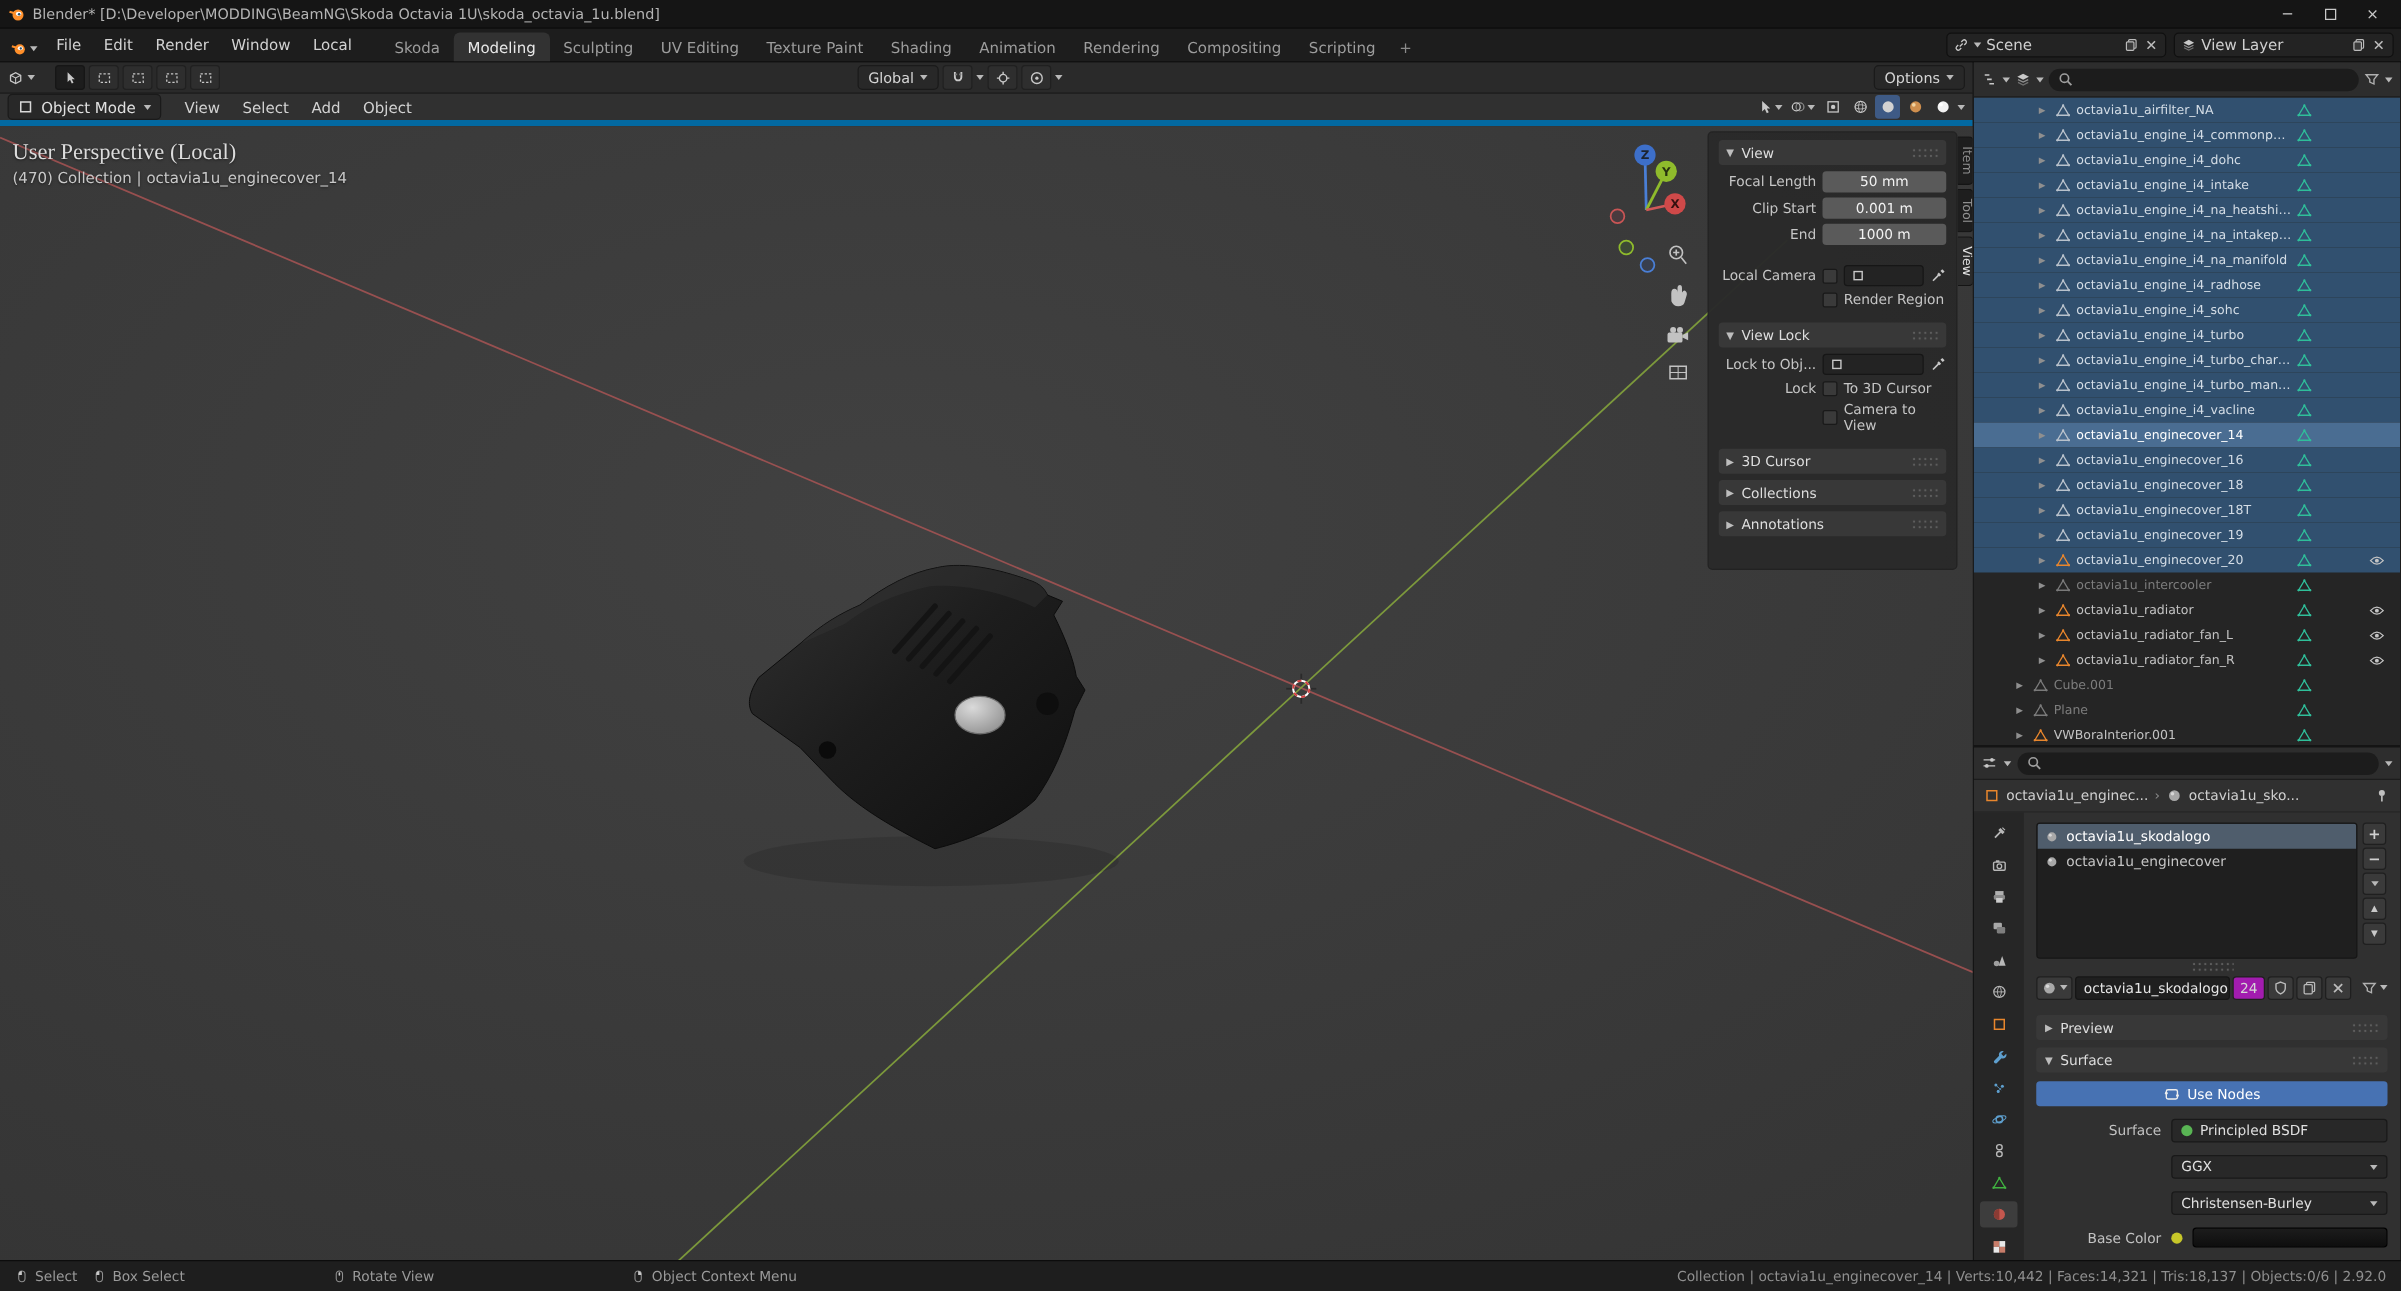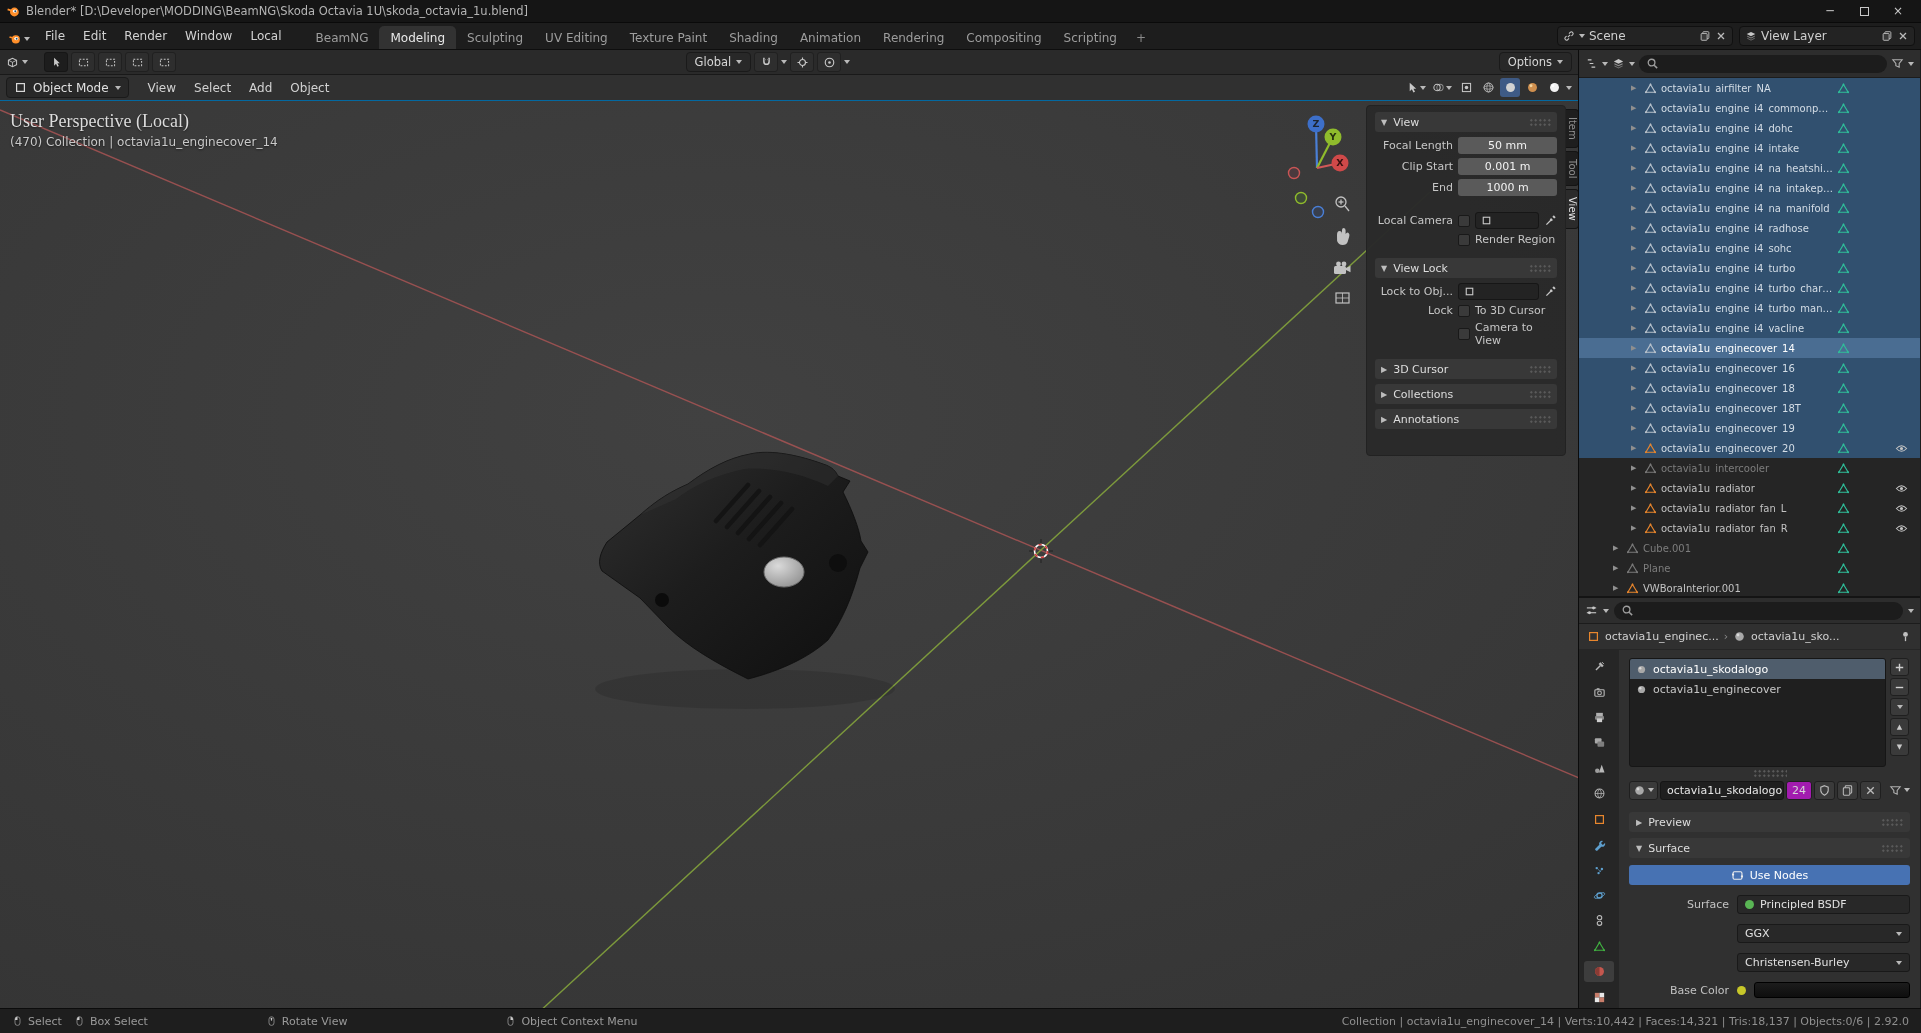--- a/index.html
+++ b/index.html
@@ -38,21 +38,21 @@
 #tool-settings{height:25px;background:#2a2a2a;border-bottom:1px solid #191919;display:flex;align-items:center;padding:0 6px;font-size:11.5px;}
 .ts-group{display:flex;align-items:center;gap:3px;}
 .tbtn{width:24px;height:20px;background:#2e2e2e;border:1px solid #202020;border-radius:3px;display:flex;align-items:center;justify-content:center;}
 .tbtn.pressed{background:#1d1d1d;border-color:#161616;}
 .pill{display:flex;align-items:center;gap:5px;background:#282828;border:1px solid #1a1a1a;border-radius:4px;height:20px;padding:0 8px;color:#d6d6d6;}
 .chev{width:0;height:0;border-left:3.5px solid transparent;border-right:3.5px solid transparent;border-top:4px solid #b9b9b9;display:inline-block;}
 .ib{display:inline-flex;align-items:center;justify-content:center;}
 .ic{width:13px;height:13px;display:block;}
 
 
-#vp-header{height:26px;background:#303030;border-bottom:1px solid #0369a1;display:flex;align-items:center;padding:0 6px;font-size:12px;gap:2px;}
+#vp-header{height:26px;background:#303030;border-bottom:5px solid #0369a1;display:flex;align-items:center;padding:0 6px;font-size:12px;gap:2px;}
 #mode-pill{display:flex;align-items:center;gap:6px;background:#282828;border:1px solid #1a1a1a;border-radius:4px;height:21px;padding:0 7px;color:#e0e0e0;margin-right:8px;}
 .vmenu{padding:3px 9px;color:#d2d2d2;border-radius:3px;}
 #vp-header-right{margin-left:auto;display:flex;align-items:center;gap:2px;}
 .hic{min-width:20px;height:19px;display:flex;align-items:center;justify-content:center;border-radius:3px;gap:1px;padding:0 2px;}
 .hic.active{background:rgba(71,114,179,.65);}
 
 
 #vp-canvas{position:relative;flex:1;overflow:hidden;background:#3a3a3a;}
 #scene{position:absolute;left:0;top:0;width:1579px;height:907px;}
 #vp-overlay{position:absolute;left:10px;top:10px;text-shadow:0 1px 2px rgba(0,0,0,.55);pointer-events:none;}
@@ -171,21 +171,21 @@
       <span class="chev"></span>
     </span>
     <div id="top-menus">
         <span class="tmenu">File</span>
         <span class="tmenu">Edit</span>
         <span class="tmenu">Render</span>
         <span class="tmenu">Window</span>
         <span class="tmenu">Local</span>
       </div>
     <div id="workspace-tabs">
-        <span class="wtab">BeamNG</span>
+        <span class="wtab">Skoda</span>
         <span class="wtab active">Modeling</span>
         <span class="wtab">Sculpting</span>
         <span class="wtab">UV Editing</span>
         <span class="wtab">Texture Paint</span>
         <span class="wtab">Shading</span>
         <span class="wtab">Animation</span>
         <span class="wtab">Rendering</span>
         <span class="wtab">Compositing</span>
         <span class="wtab">Scripting</span>
         <span class="wtab plus">+</span>

